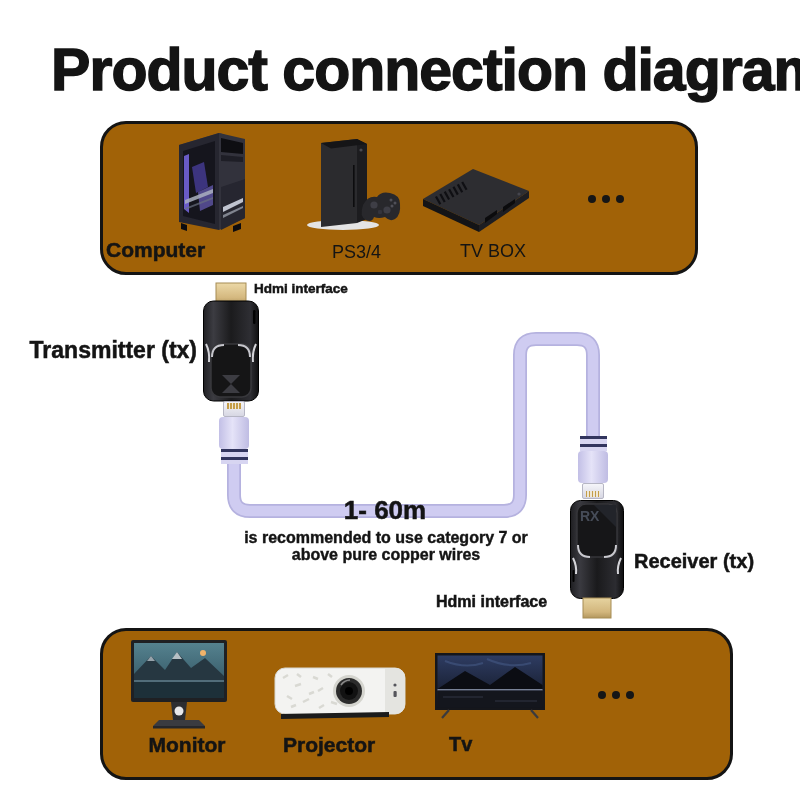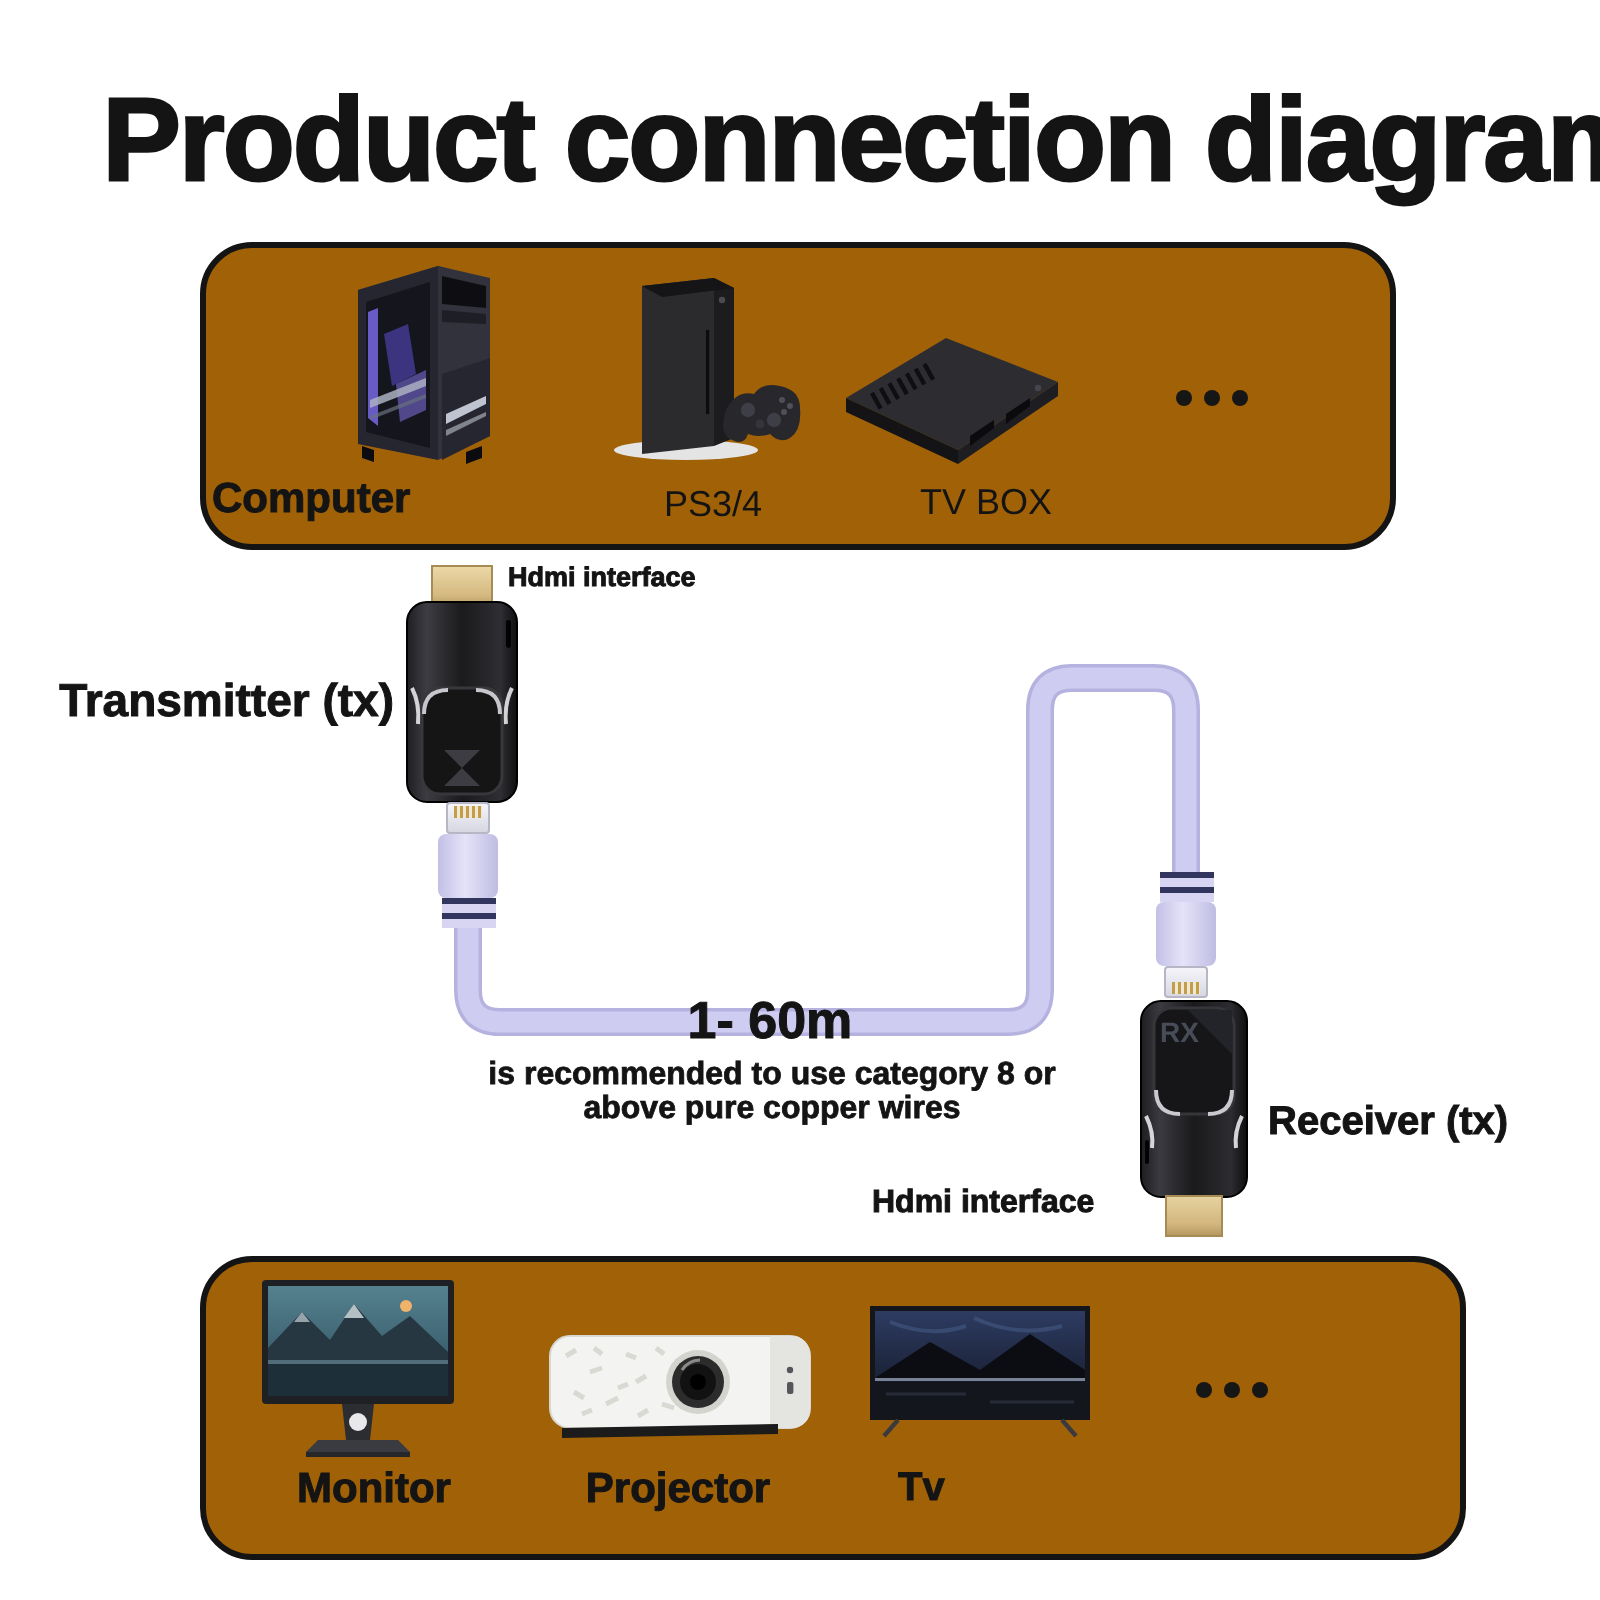--- a/index.html
+++ b/index.html
@@ -25,21 +25,21 @@
   #computer-label{left:3px;top:114px;font-size:21px;}
   #console-icon{left:198px;top:13px;}
   #ps-label{left:182px;top:118px;width:96px;text-align:right;font-size:18px;}
   #tvbox-icon{left:316px;top:39px;}
   #tvbox-label{left:327px;top:117px;width:96px;text-align:right;font-size:18px;}
   #dots-top{left:485px;top:71px;}
 
   #monitor-icon{left:28px;top:9px;}
   #monitor-label{left:34px;top:102px;width:100px;text-align:center;font-size:21px;}
   #projector-icon{left:170px;top:31px;}
-  #projector-label{left:180px;top:102px;width:112px;text-align:center;font-size:21px;}
+  #projector-label{left:180px;top:102px;width:112px;font-size:21px;}
   #tv-icon{left:332px;top:22px;}
   #tv-label{left:346px;top:102px;width:70px;font-size:20px;}
   #dots-bottom{left:495px;top:60px;}
 
   .dots{display:flex;gap:6px;}
   .dots i{width:8px;height:8px;border-radius:50%;background:#161616;display:block;}
 
   
   #hdmi-top{left:254px;top:281px;font-size:13.5px;}
   #transmitter-icon{left:203px;top:282px;}
@@ -176,21 +176,21 @@
   <div id="transmitter-label" class="abs lbl">Transmitter (tx)</div>
 
   <div id="rj45-tx" class="abs rj45 up">
     <div class="crystal"></div>
     <div class="boot"></div>
     <div class="stripes"></div>
   </div>
 
   <div id="distance-label" class="abs lbl">1- 60m</div>
   <div id="cable-note" class="abs">
-    <div>is recommended to use category 8 or</div>
+    <div>is recommended to use category 7 or</div>
     <div>above pure copper wires</div>
   </div>
 
   <div id="rj45-rx" class="abs rj45 down">
     <div class="stripes"></div>
     <div class="boot"></div>
     <div class="crystal"></div>
   </div>
 
   <svg id="receiver-icon" class="abs" width="54" height="119" viewBox="0 0 54 119">

